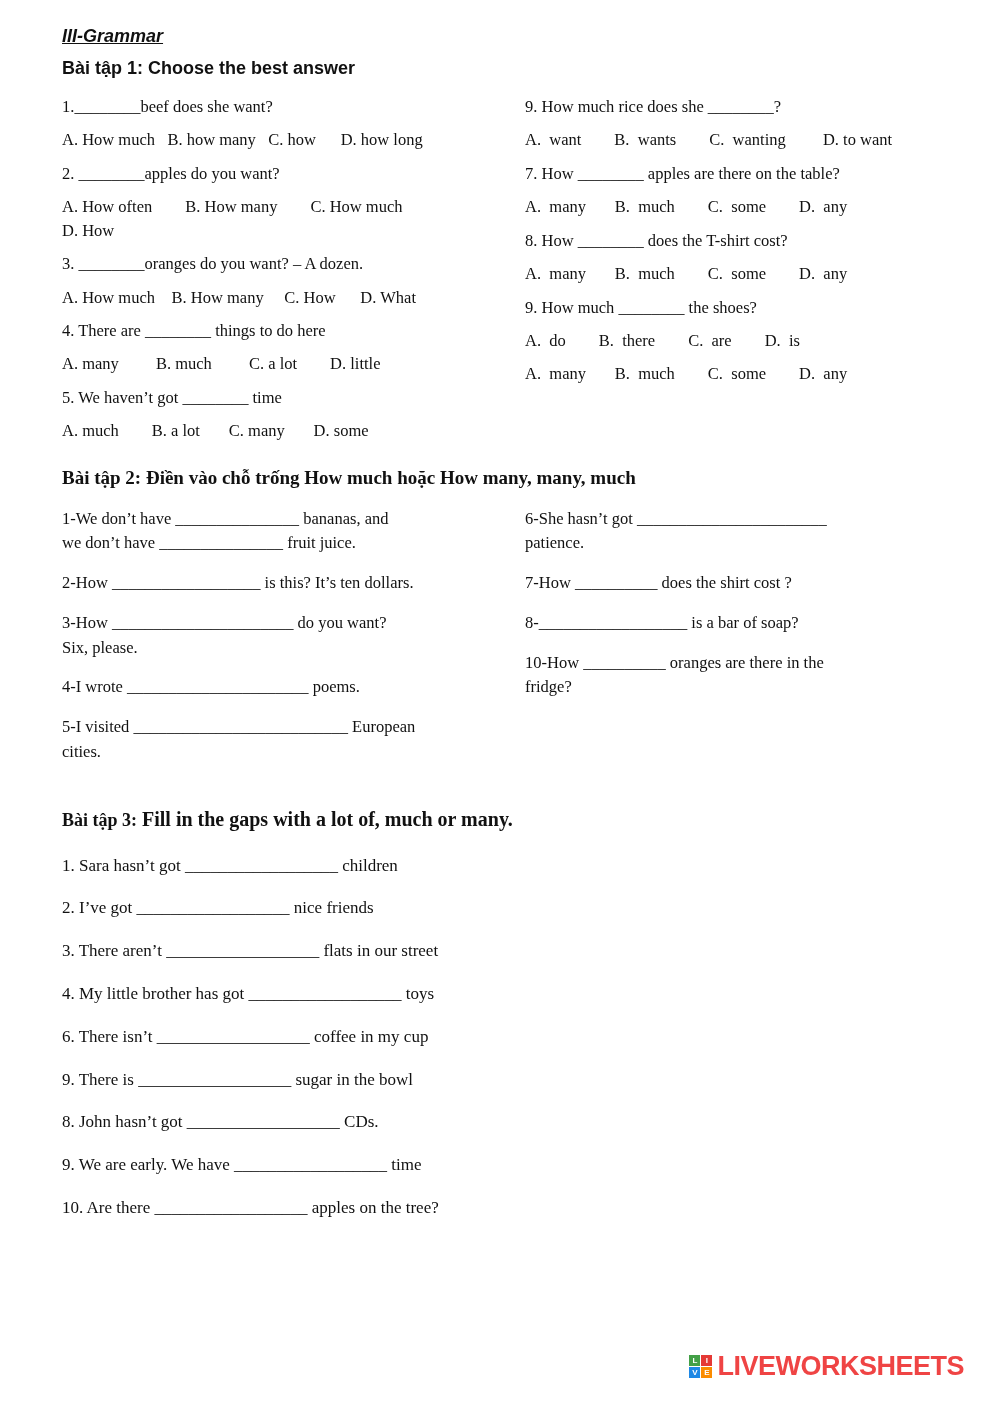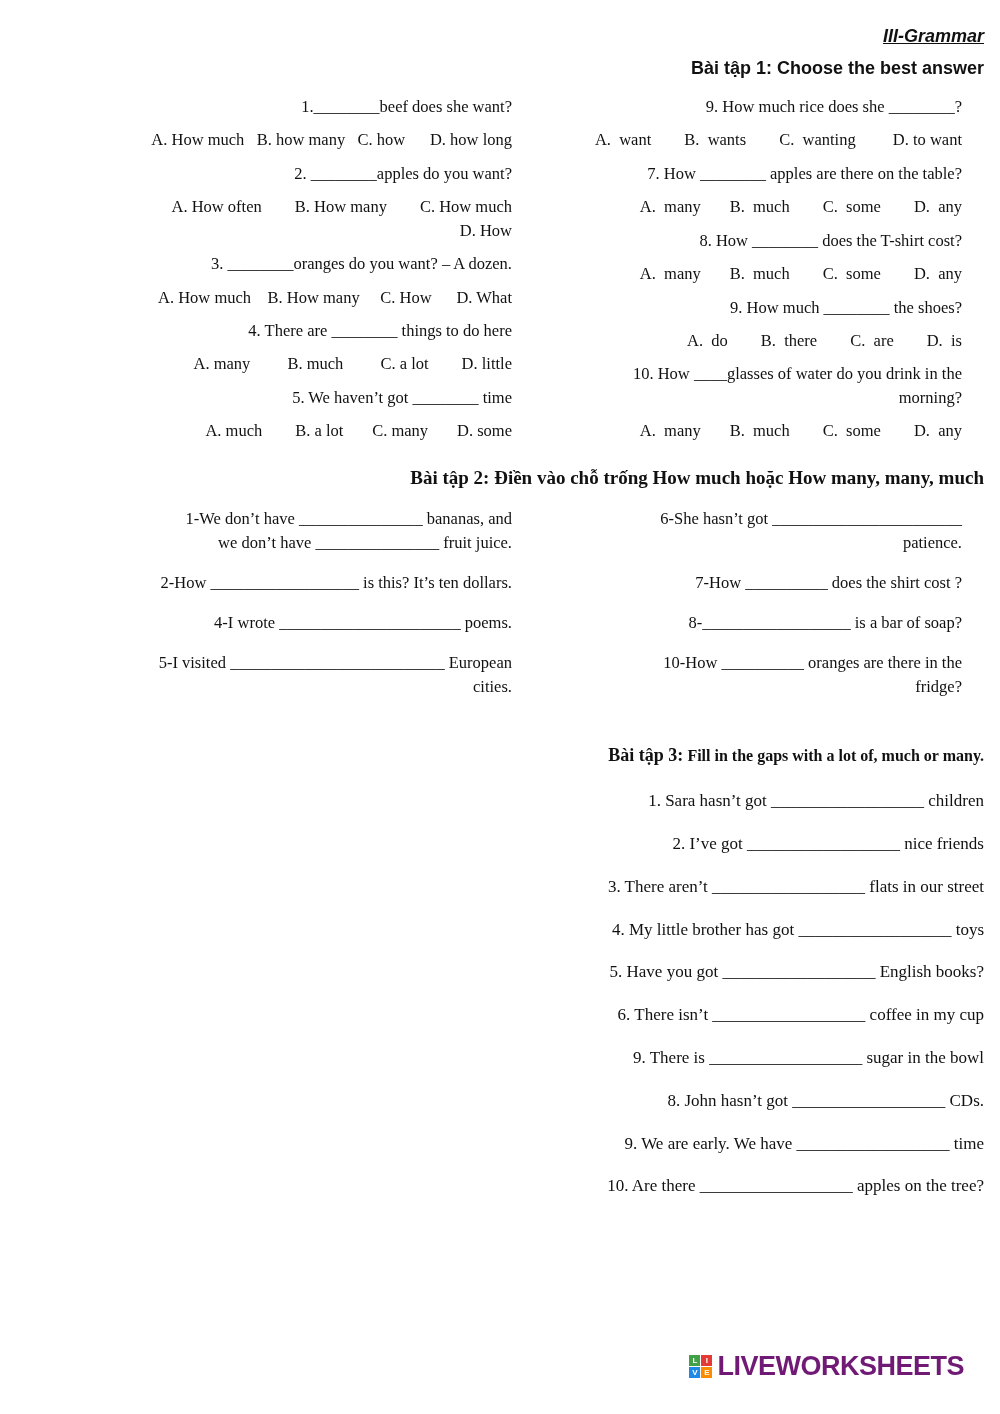--- a/index.html
+++ b/index.html
@@ -6,21 +6,21 @@
   body {
     width: 1000px;
     height: 1414px;
     background: #ffffff;
     color: #111111;
     font-family: "Liberation Serif", serif;
     font-size: 16.5px;
     position: relative;
     overflow: hidden;
   }
-  .page { padding: 26px 16px 0 62px; text-align: right; }
+  .page { padding: 26px 16px 0 62px; }
 
   .doc-title {
     font-family: "Liberation Sans", sans-serif;
     font-size: 18px;
     font-weight: bold;
     font-style: italic;
     text-decoration: underline;
     margin: 0 0 6px 0;
   }
   .ex1-title {
@@ -43,21 +43,21 @@
   .ex2-title {
     font-family: "Liberation Serif", serif;
     font-size: 19px;
     font-weight: bold;
     margin: 14px 0 18px 0;
   }
   .ex2 p.line { margin: 0 0 15px 0; line-height: 1.5; }
 
   .ex3-title { margin: 24px 0 22px 0; }
   .ex3-label { font-size: 18px; font-weight: bold; }
-  .ex3-instr { font-size: 16px; font-weight: bold; }
+  .ex3-instr { font-size: 20px; font-weight: bold; }
   .ex3 p.line { margin: 0 0 19px 0; line-height: 1.4; font-size: 17px; }
 
   .footer {
     position: absolute;
     right: 36px;
     bottom: 32px;
     display: flex;
     align-items: center;
     gap: 5px;
   }
@@ -108,33 +108,33 @@
     </div>
     <div class="col-right">
       <p class="line">9. How much rice does she ________?</p>
       <p class="line">A.  want        B.  wants        C.  wanting         D. to want</p>
       <p class="line">7. How ________ apples are there on the table?</p>
       <p class="line">A.  many       B.  much        C.  some        D.  any</p>
       <p class="line">8. How ________ does the T-shirt cost?</p>
       <p class="line">A.  many       B.  much        C.  some        D.  any</p>
       <p class="line">9. How much ________ the shoes?</p>
       <p class="line">A.  do        B.  there        C.  are        D.  is</p>
-      <p class="line">10. How ____glasses of water do you drink in the
-morning?</p>
       <p class="line">A.  many       B.  much        C.  some        D.  any</p>
     </div>
   </div>
 
   <h2 class="ex2-title">Bài tập 2: Điền vào chỗ trống How much hoặc How many, many, much</h2>
 
   <div class="cols ex2">
     <div class="col-left">
       <p class="line">1-We don’t have _______________ bananas, and
 we don’t have _______________ fruit juice.</p>
       <p class="line">2-How __________________ is this? It’s ten dollars.</p>
+      <p class="line">3-How ______________________ do you want?
+Six, please.</p>
       <p class="line">4-I wrote ______________________ poems.</p>
       <p class="line">5-I visited __________________________ European
 cities.</p>
     </div>
     <div class="col-right">
       <p class="line">6-She hasn’t got _______________________
 patience.</p>
       <p class="line">7-How __________ does the shirt cost ?</p>
       <p class="line">8-__________________ is a bar of soap?</p>
       <p class="line">10-How __________ oranges are there in the
@@ -144,31 +144,30 @@
 
   <h2 class="ex3-title">
     <span class="ex3-label">Bài tập 3:</span><span class="ex3-instr"> Fill in the gaps with a lot of, much or many.</span>
   </h2>
 
   <div class="ex3">
     <p class="line">1. Sara hasn’t got __________________ children</p>
     <p class="line">2. I’ve got __________________ nice friends</p>
     <p class="line">3. There aren’t __________________ flats in our street</p>
     <p class="line">4. My little brother has got __________________ toys</p>
-    <p class="line">5. Have you got __________________ English books?</p>
     <p class="line">6. There isn’t __________________ coffee in my cup</p>
     <p class="line">9. There is __________________ sugar in the bowl</p>
     <p class="line">8. John hasn’t got __________________ CDs.</p>
     <p class="line">9. We are early. We have __________________ time</p>
     <p class="line">10. Are there __________________ apples on the tree?</p>
   </div>
 
 </div>
 
 <div class="footer">
   <span class="lw-logo">
     <span class="lw-sq" style="background-color: rgb(67, 160, 71);">L</span>
     <span class="lw-sq" style="background-color: rgb(229, 57, 53);">I</span>
     <span class="lw-sq" style="background-color: rgb(30, 136, 229);">V</span>
     <span class="lw-sq" style="background-color: rgb(251, 140, 0);">E</span>
   </span>
-  <span class="lw-text" style="color: #701a75;">LIVEWORKSHEETS</span>
+  <span class="lw-text" style="color: #ef4444;">LIVEWORKSHEETS</span>
 </div>
 
 </body></html>

